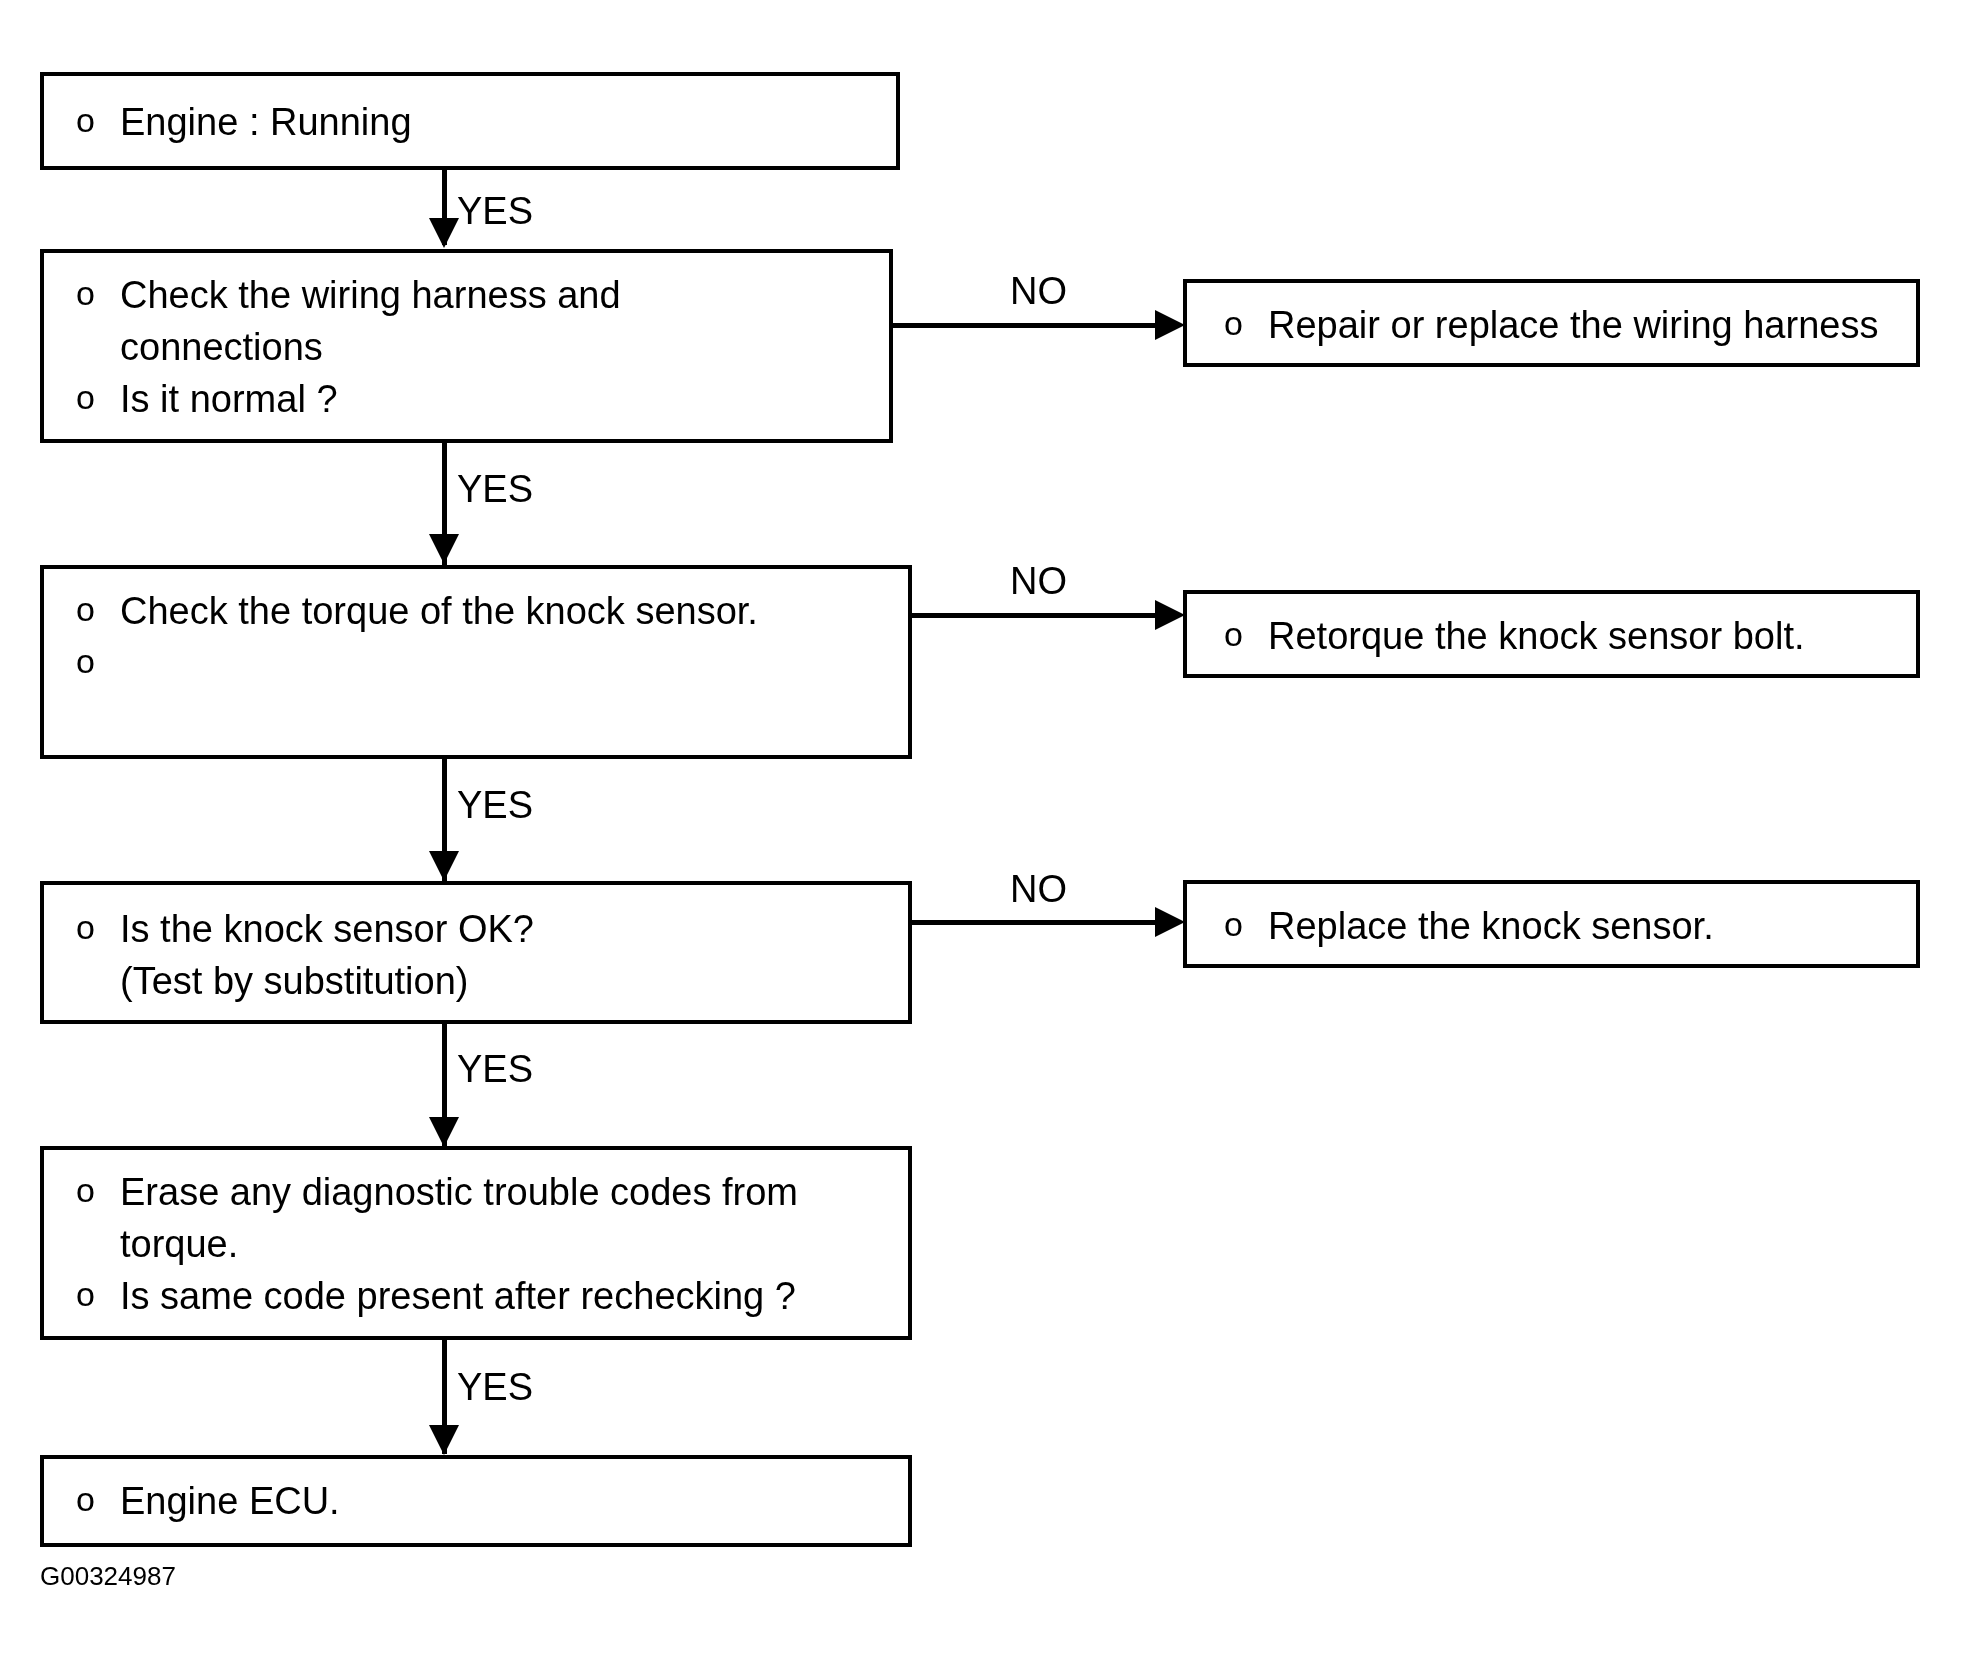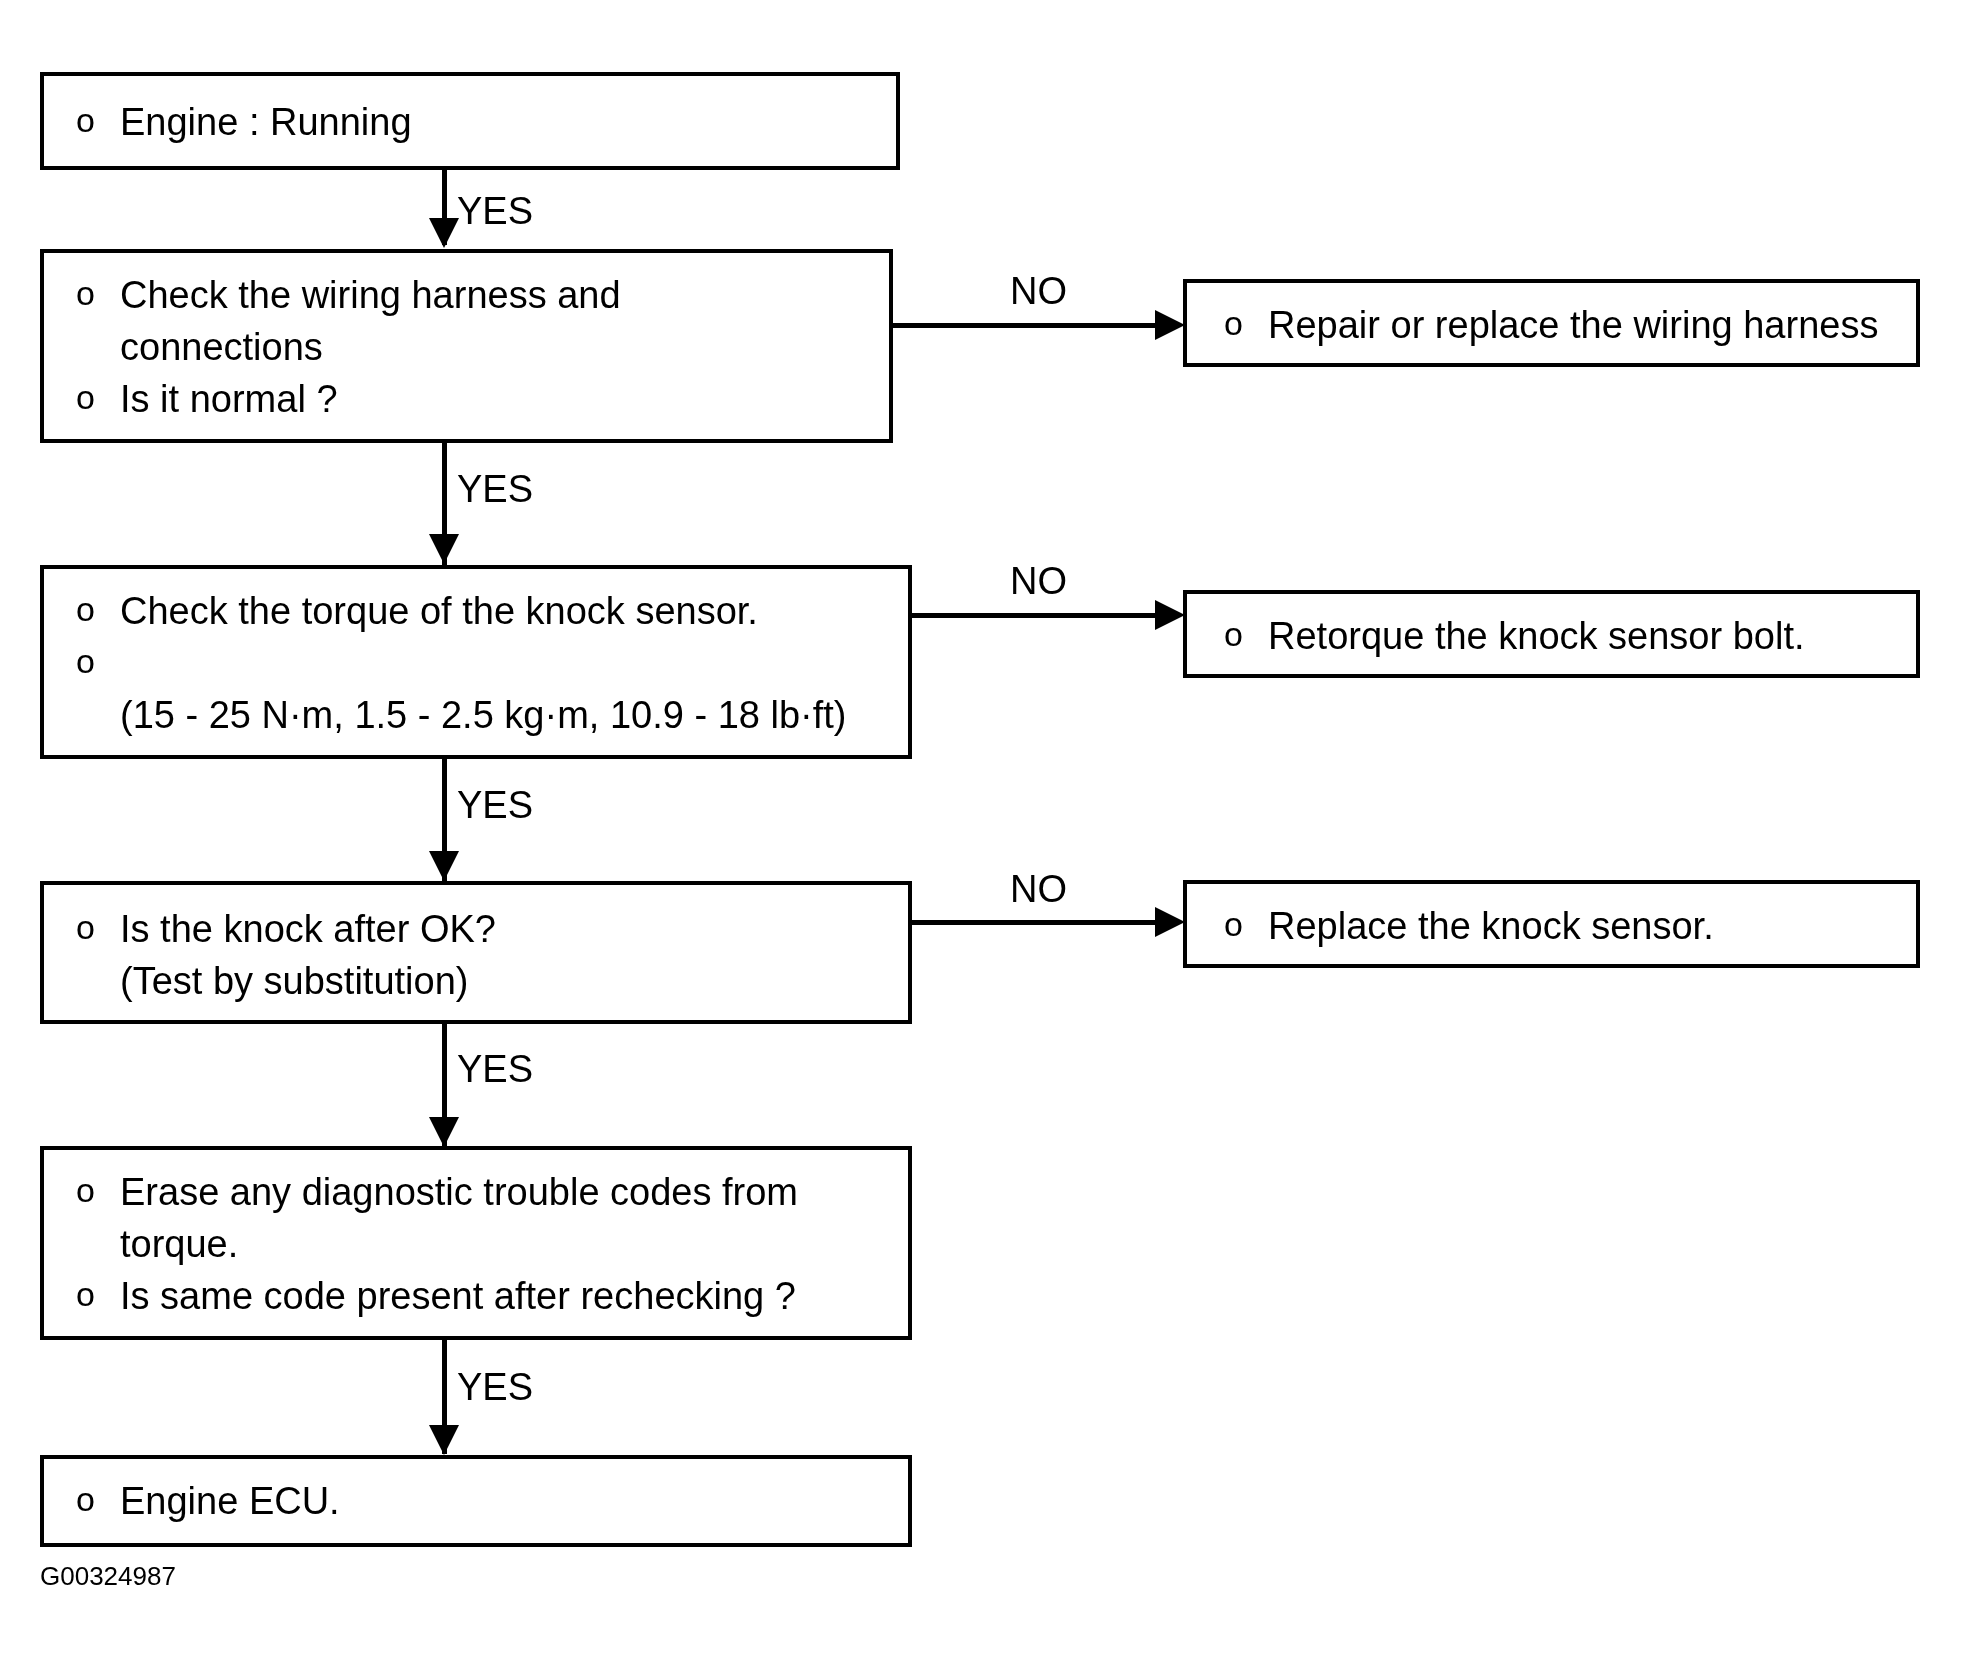--- a/index.html
+++ b/index.html
@@ -139,24 +139,20 @@
 
   <div class="box" style="left:40px; top:565px; width:872px; height:194px;">
     <div class="box-inner">
       <div class="bullet-row" style="left:32px; top:20px;">
         <span class="bullet">o</span>
         <span class="bullet-text">Check the torque of the knock sensor.</span>
       </div>
       <div class="bullet-row" style="left:32px; top:72px;">
         <span class="bullet">o</span>
       </div>
-      <div class="bullet-row" style="left:32px; top:124px;">
-        <span class="bullet"></span>
-        <span class="bullet-text">(15 - 25 N·m, 1.5 - 2.5 kg·m, 10.9 - 18 lb·ft)</span>
-      </div>
     </div>
   </div>
 
   <div class="hline" style="left:912px; top:613px; width:264px;"></div>
   <div class="arrow-right" style="left:1155px; top:600px;"></div>
   <div class="edge-label" style="left:1010px; top:562px;">NO</div>
 
   <div class="box" style="left:1183px; top:590px; width:737px; height:88px;">
     <div class="box-inner">
       <div class="bullet-row" style="left:37px; top:20px;">
@@ -167,21 +163,21 @@
   </div>
 
   <div class="vline" style="left:442px; top:759px; height:124px;"></div>
   <div class="arrow-down" style="left:429px; top:851px;"></div>
   <div class="edge-label" style="left:457px; top:786px;">YES</div>
 
   <div class="box" style="left:40px; top:881px; width:872px; height:143px;">
     <div class="box-inner">
       <div class="bullet-row" style="left:32px; top:22px;">
         <span class="bullet">o</span>
-        <span class="bullet-text">Is the knock after OK?</span>
+        <span class="bullet-text">Is the knock sensor OK?</span>
       </div>
       <div class="bullet-row" style="left:32px; top:74px;justify-content:center;">
         <span class="bullet"></span>
         <span class="bullet-text">(Test by substitution)</span>
       </div>
     </div>
   </div>
 
   <div class="hline" style="left:912px; top:920px; width:264px;"></div>
   <div class="arrow-right" style="left:1155px; top:907px;"></div>

